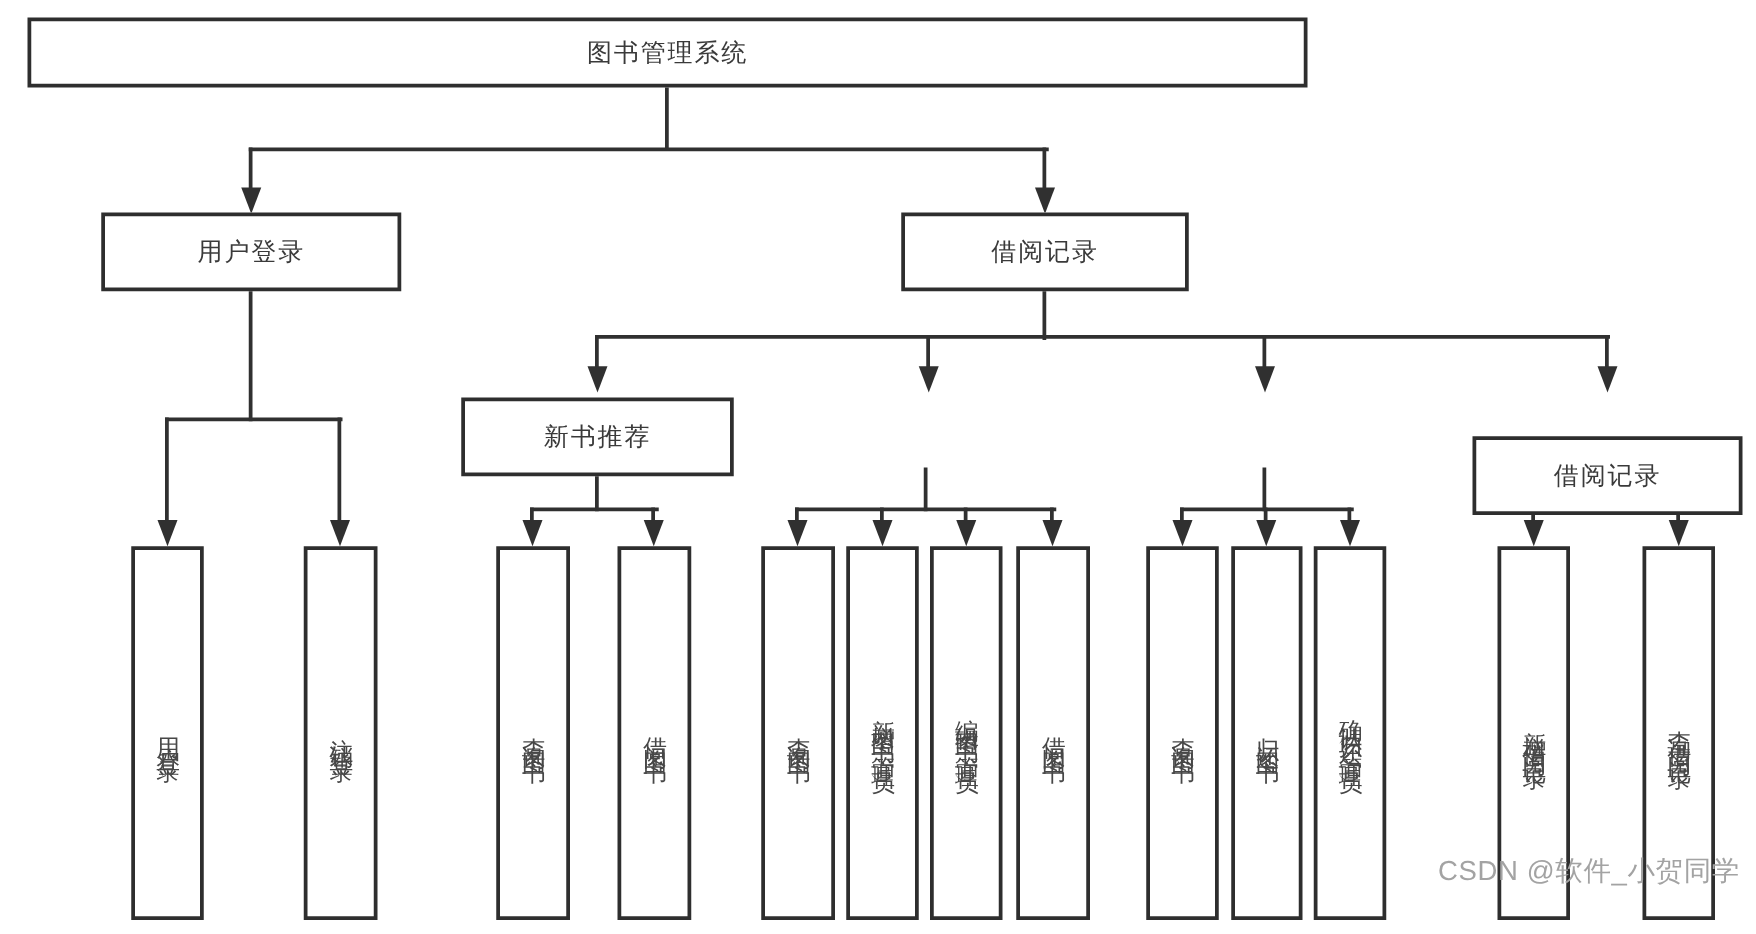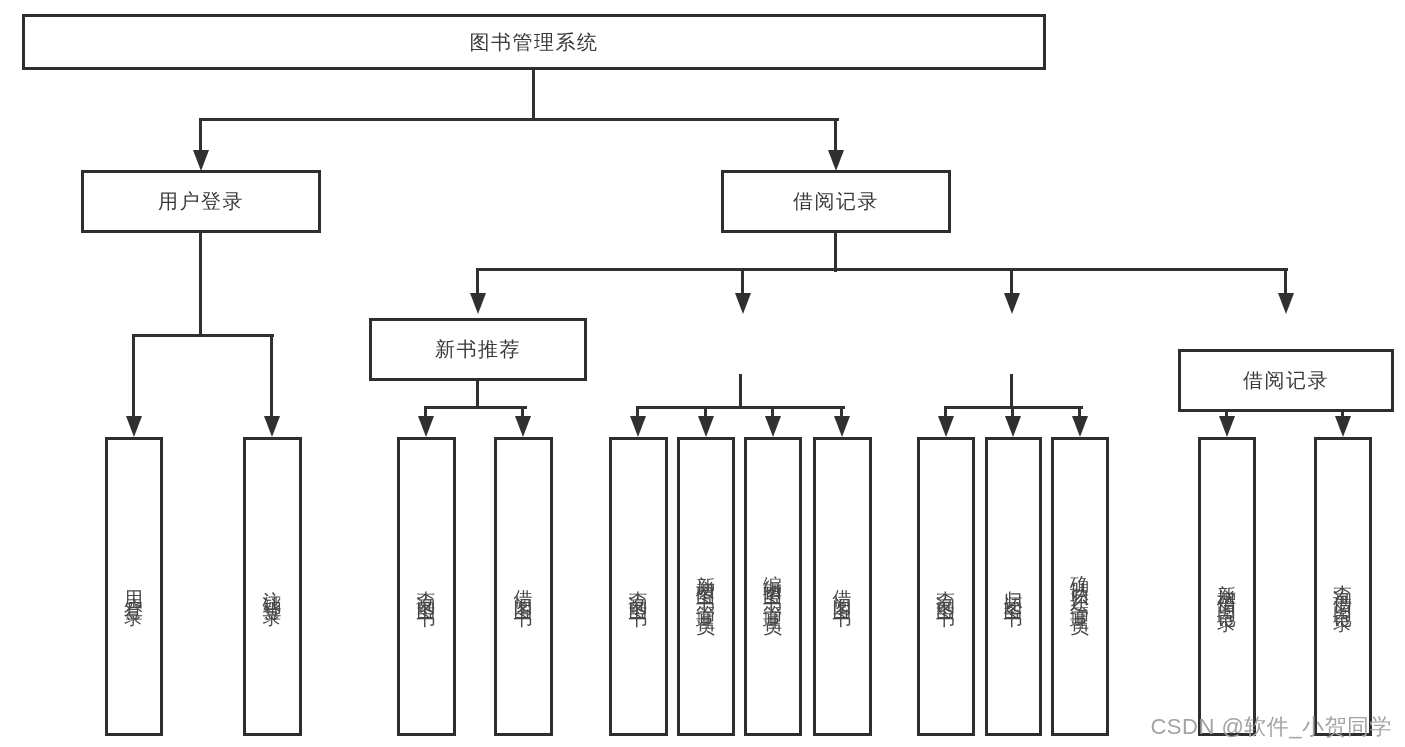--- a/index.html
+++ b/index.html
@@ -17,21 +17,21 @@
     font-size:19px;letter-spacing:6px;color:#474747;line-height:1;
   }
   .line{position:absolute;background:#303030;}
   .arrow{
     position:absolute;width:0;height:0;
     border-left:8px solid transparent;border-right:8px solid transparent;
     border-top:21px solid #303030;
   }
   .watermark{
     position:absolute;right:13px;top:682px;font-size:22px;color:#a3a3a3;
-    letter-spacing:0.5px;z-index:5;white-space:nowrap;margin-top:30px;
+    letter-spacing:0.5px;z-index:5;white-space:nowrap;
   }
 </style>
 </head>
 <body>
 
 <div class="stage">
 
   <div>
     <div class="line" style="left:532px;top:69px;width:3px;height:51px;"></div>
     <div class="line" style="left:199px;top:118px;width:640px;height:3px;"></div>

